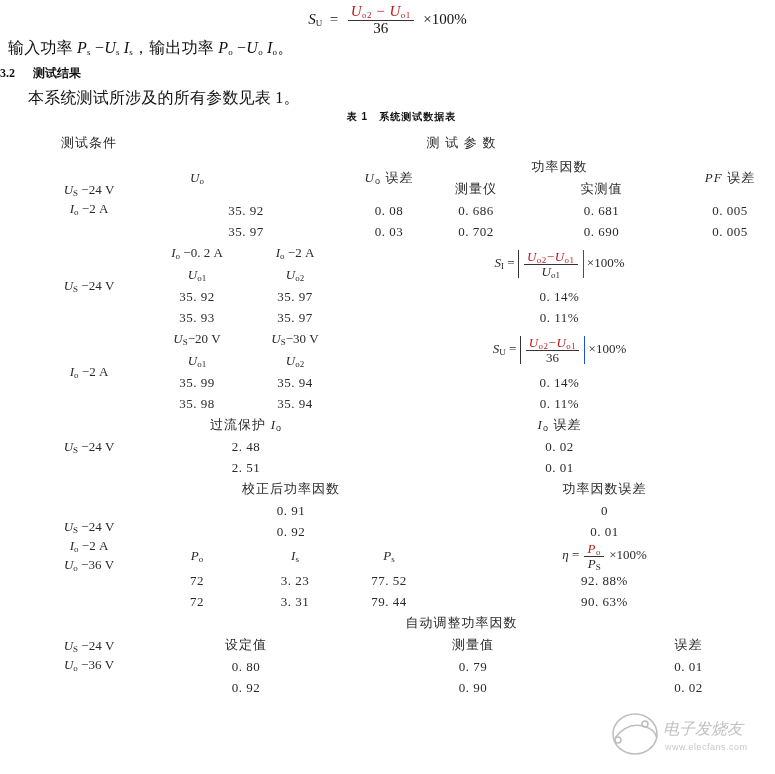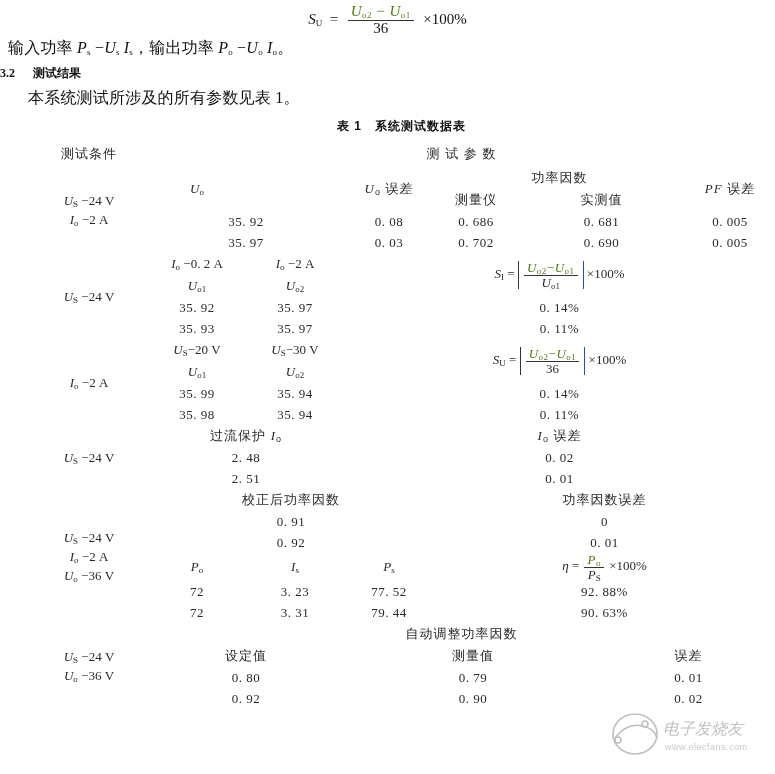--- a/index.html
+++ b/index.html
@@ -27,24 +27,24 @@
     padding-left:8px;
     letter-spacing:0.2px;
   }
   .para.indent{padding-left:28px;}
   .sec-head{font-size:12px;line-height:26px;font-weight:bold;font-family:"Liberation Sans",sans-serif;}
   .sec-head .sec-num{font-family:"Liberation Serif",serif;}
   .sec-head .sec-title{margin-left:18px;font-weight:bold;}
 
   .tbl-caption{
     text-align:center;
-    font-size:12px;
+    font-size:10px;
     font-weight:bold;
     font-family:"Liberation Sans",sans-serif;
-    margin-top:8px;
+    margin-top:0;
     margin-bottom:6px;
     letter-spacing:1px;
     padding-left:28px;
   }
 
   
   .mi{font-family:"Liberation Serif",serif;font-style:italic;}
   sub{font-size:9px;line-height:0;vertical-align:-2px;font-style:normal;}
   .frac{
     display:inline-block;
@@ -85,21 +85,21 @@
   .tl-top{border-top:2px solid #888;}
   .tl-bot{border-bottom:2px solid #888;}
   .hl{border-bottom:1px solid #9a9a9a;}
   .hl2{border-bottom:2px solid #888;}
   
   .vl{border-left:1px solid #9a9a9a;}
   .vl2{border-left:2px solid #888;}
 
   .cond{font-size:13px;line-height:19px;}
   .hdr-zh{font-family:"Liberation Sans",sans-serif;font-size:13px;letter-spacing:1px;color:#1a1a1a;}
-  .num{font-family:"Liberation Serif",serif;letter-spacing:0.5px;color:#4d7c0f;}
+  .num{font-family:"Liberation Serif",serif;letter-spacing:0.5px;color:#b91c1c;}
   .rowh{height:22px;}
   .rowh-s{height:21px;}
   .rowh-t{height:26px;}
 
   .watermark{
     position:absolute;
     right:20px;
     bottom:8px;
     width:150px;
     height:62px;

